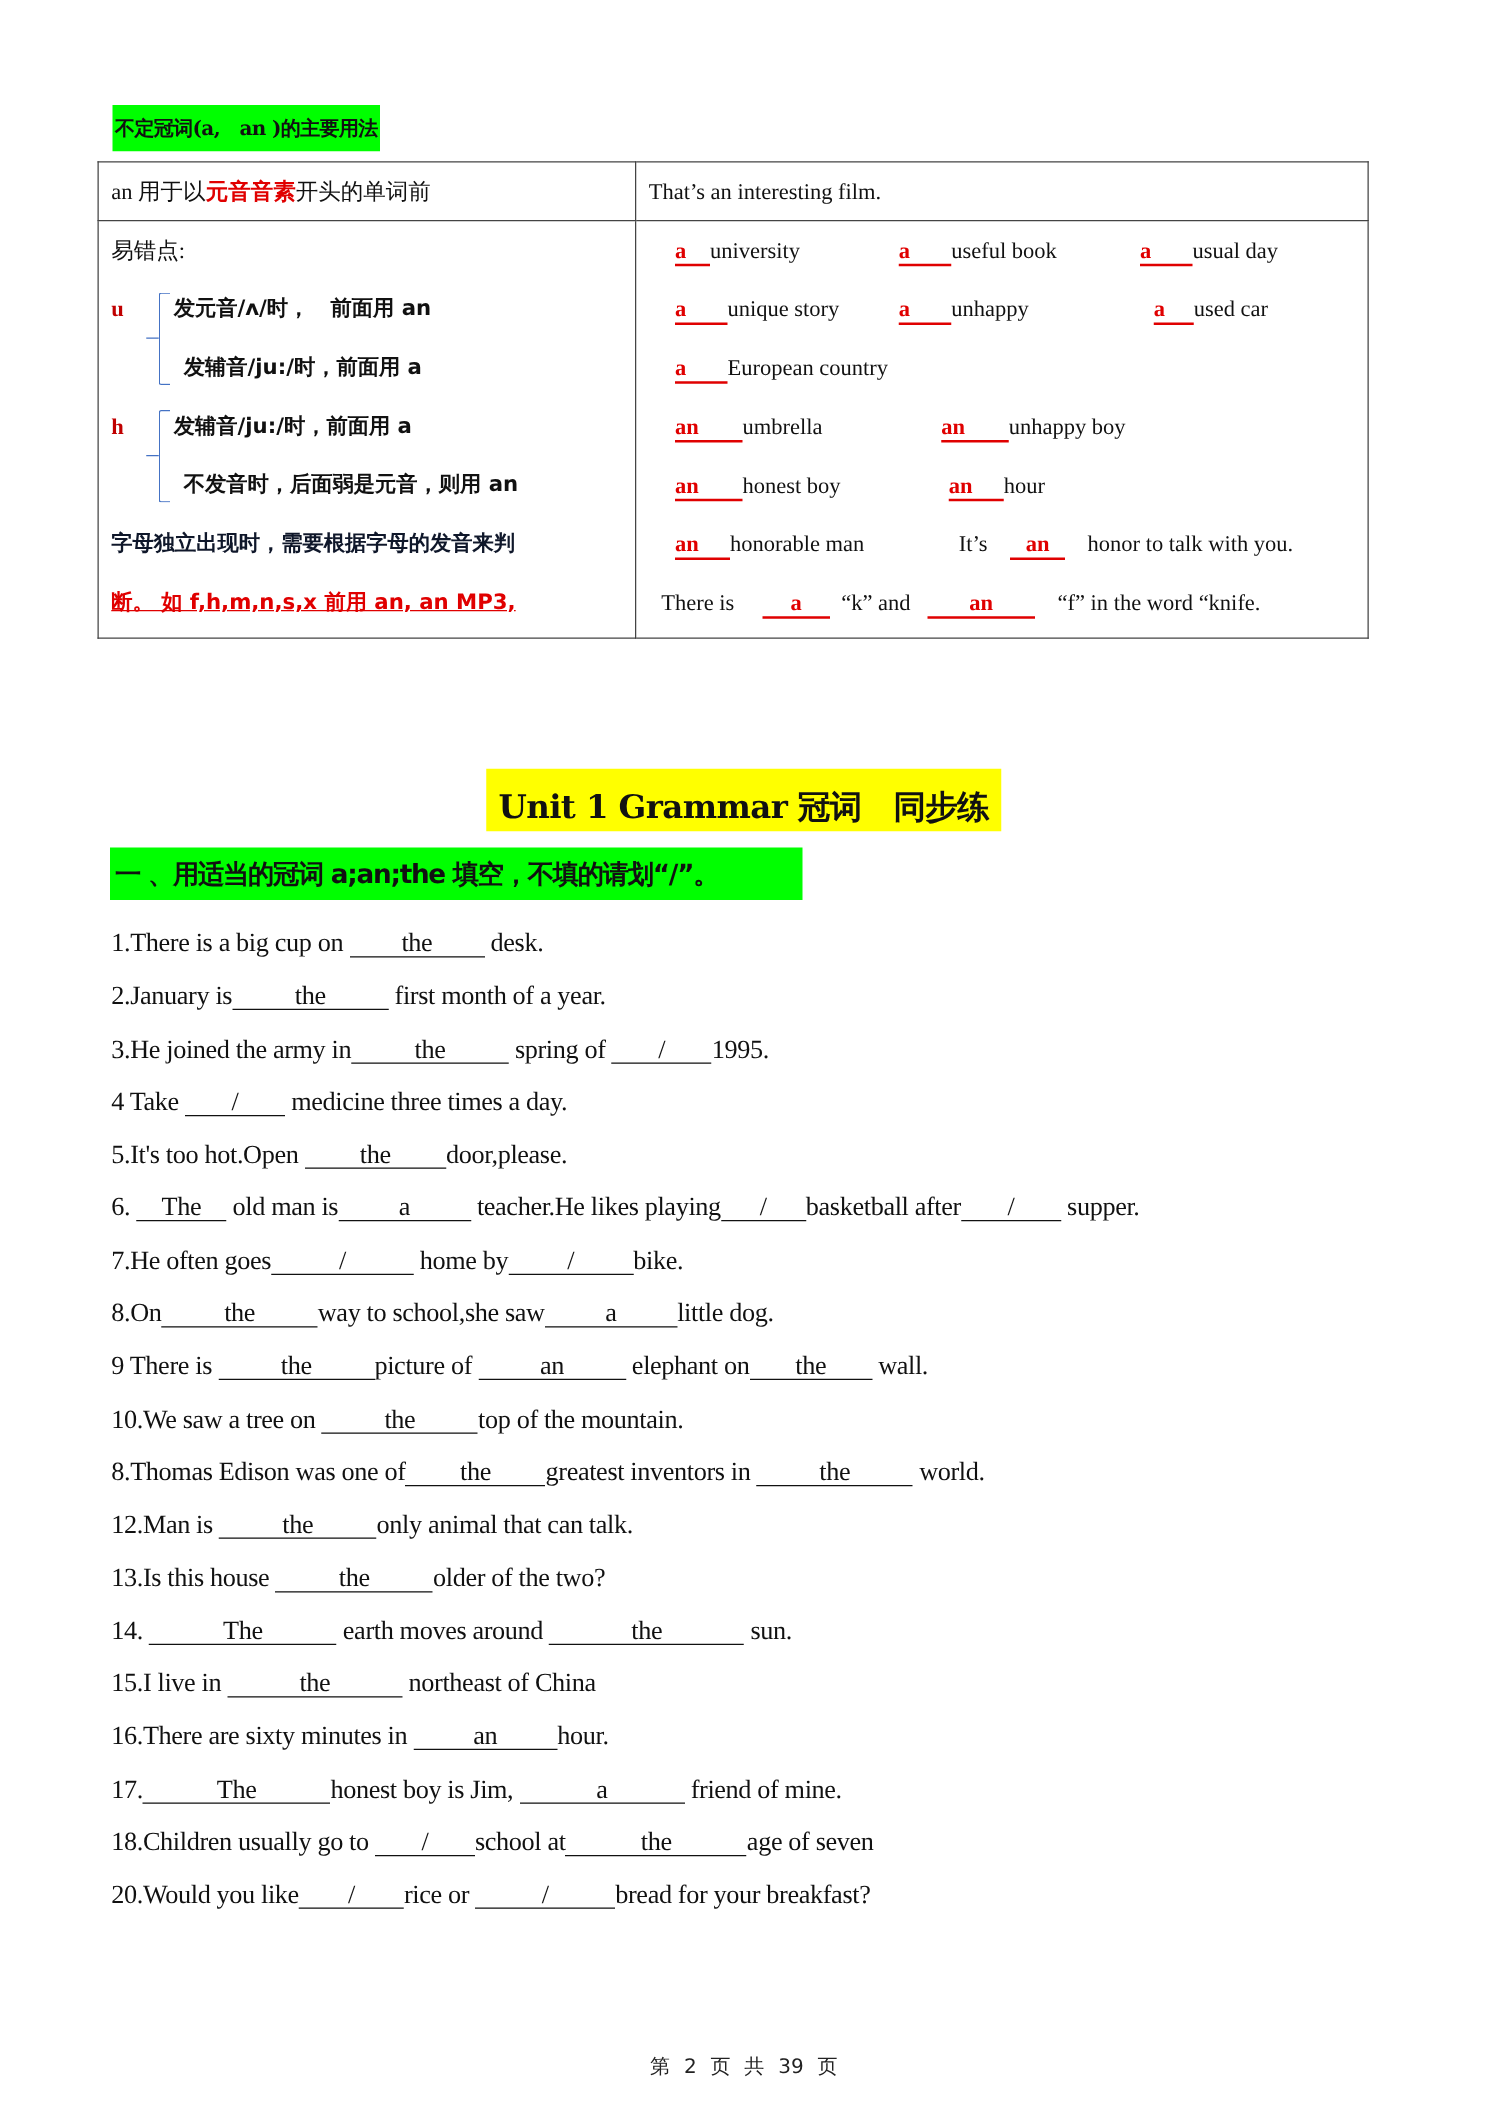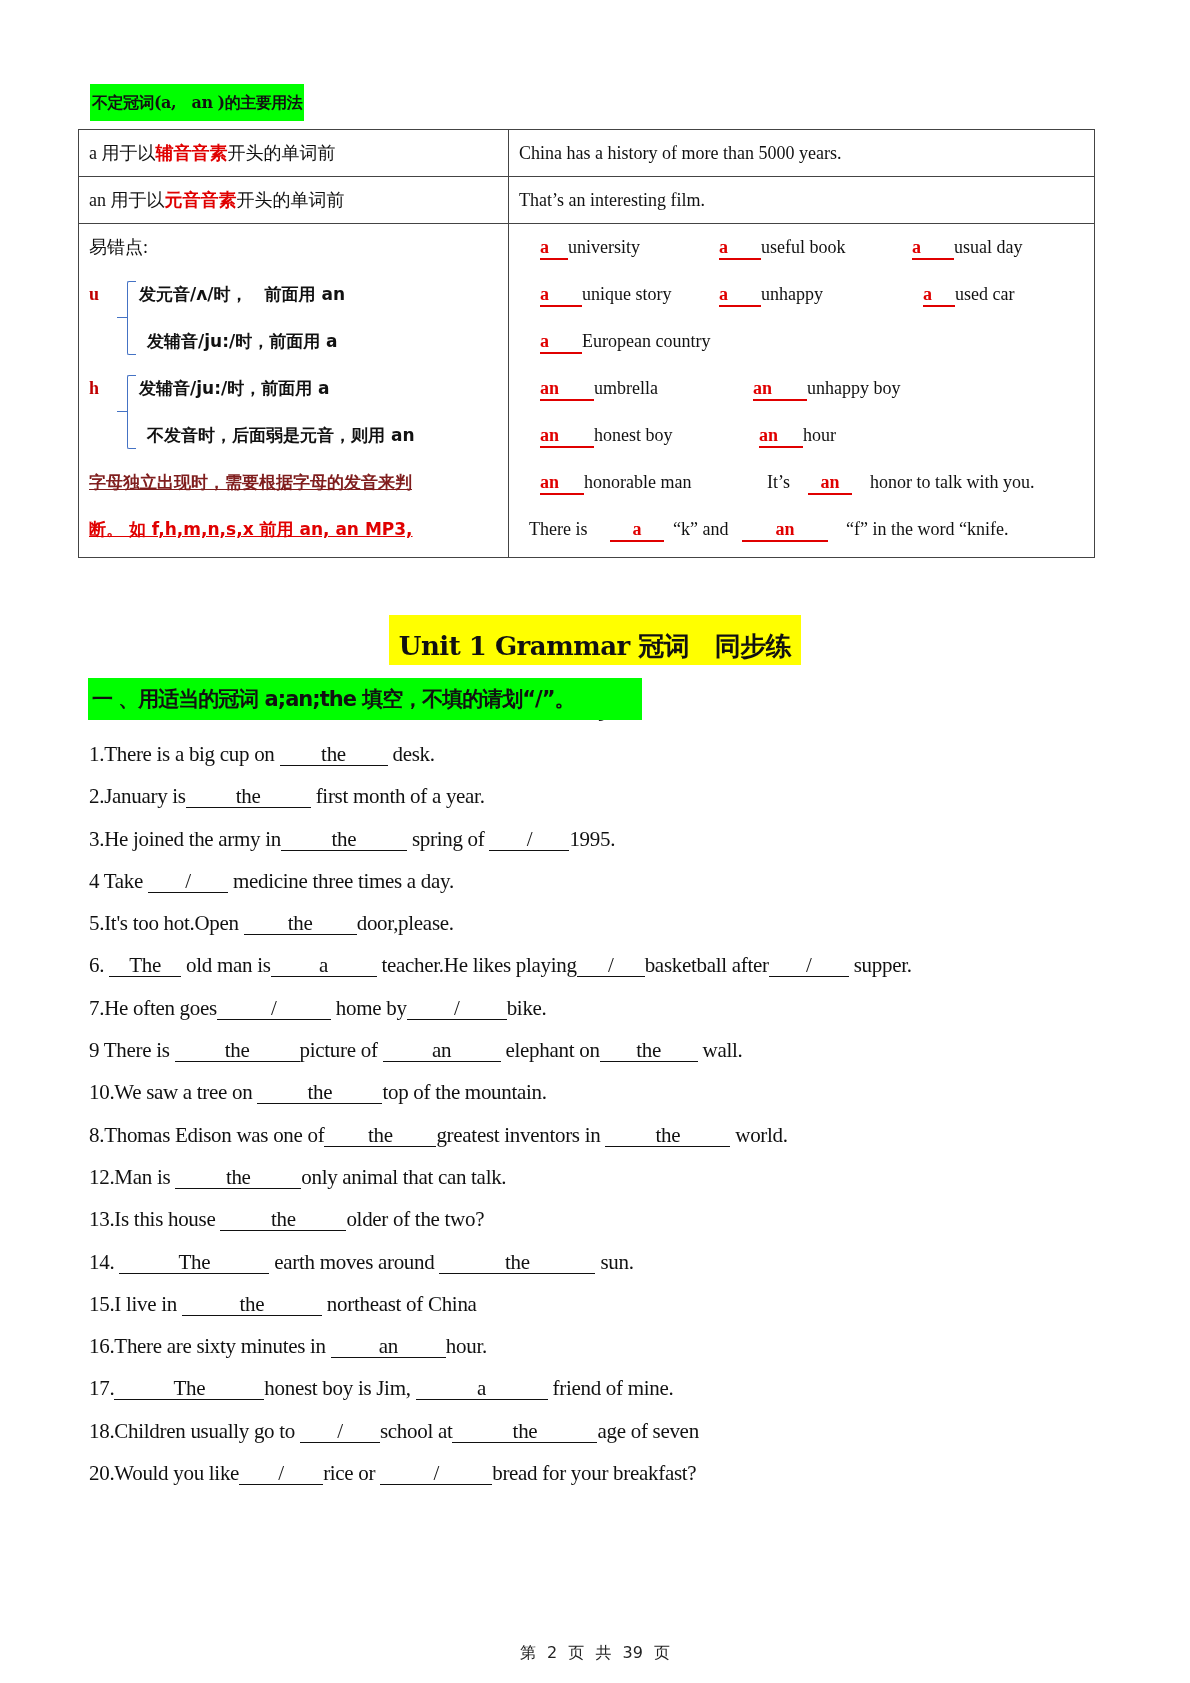--- a/index.html
+++ b/index.html
@@ -37,26 +37,20 @@
   .footer { position: absolute; left: 0; width: 1190px; top: 1643px; text-align: center;
             font-size: 16px; font-family: "DejaVu Sans", sans-serif; color: #222; word-spacing: 6px; }
 </style>
 </head>
 <body>
 
 <div class="sec-title hl-green">不定冠词(a,　an )的主要用法</div>
 
 <table class="rules">
   <tbody>
-      <tr>
-    <td class="left-col row-h">
-      <span>a  用于以</span><span class="redb">辅音音素</span><span>开头的单词前</span>
-    </td>
-    <td class="row-h">China has a history of more than 5000 years.</td>
-  </tr>
   <tr>
     <td class="left-col row-h">
       <span>an  用于以</span><span class="redb">元音音素</span><span>开头的单词前</span>
     </td>
     <td class="row-h">That’s an interesting film.</td>
   </tr>
   <tr>
     <td class="left-col" style="padding-top:0;padding-bottom:4px;">
       <div class="cell-line">易错点:</div>
 
@@ -68,21 +62,21 @@
         <div class="cell-line zh-bold" style="padding-left:58px;">发辅音/ju:/时，前面用 a</div>
       </div>
 
       <div style="position:relative;height:94px;">
         <span class="letter" style="top:0;line-height:47px;">h</span>
         <span class="brace" style="top:10px;height:72px;"></span>
         <span class="brace-tick" style="top:46px;"></span>
         <div class="cell-line zh-bold" style="padding-left:50px;">发辅音/ju:/时，前面用 a</div>
         <div class="cell-line zh-bold" style="padding-left:58px;">不发音时，后面弱是元音，则用 an</div>
       </div>
-      <div class="cell-line zh-bold" style="color:#7f1d1d;text-decoration:underline;">字母独立出现时，需要根据字母的发音来判</div>
+      <div class="cell-line zh-bold" style="color:#0f172a;">字母独立出现时，需要根据字母的发音来判</div>
       <div class="cell-line zh-bold" style="color:#e00000;text-decoration:underline;">断。 如 f,h,m,n,s,x 前用 an, an MP3,</div>
     </td>
     <td style="padding-left:20px;padding-bottom:4px;">
       <div class="cell-line">
         <span style="position:absolute;left:11px;"><span class="blank-red" style="width:28px;">a</span><span>university</span></span>
         <span style="position:absolute;left:190px;"><span class="blank-red" style="width:42px;">a</span><span>useful book</span></span>
         <span style="position:absolute;left:383px;"><span class="blank-red" style="width:42px;">a</span><span>usual day</span></span>
       </div>
       <div class="cell-line">
         <span style="position:absolute;left:11px;"><span class="blank-red" style="width:42px;">a</span><span>unique story</span></span>
@@ -117,20 +111,21 @@
 <div class="instr hl-green">一 、用适当的冠词 a;an;the 填空，不填的请划“/”。</div>
 
 <div class="exercises">
   <div class="ex-line"><span>1.There is a big cup on </span><span class="blank" style="width:108px">the</span><span> desk.</span></div>
   <div class="ex-line"><span>2.January is</span><span class="blank" style="width:125px">the</span><span> first month of a year.</span></div>
   <div class="ex-line"><span>3.He joined the army in</span><span class="blank" style="width:126px">the</span><span> spring of  </span><span class="blank" style="width:80px">/</span><span>1995.</span></div>
   <div class="ex-line"><span>4 Take  </span><span class="blank" style="width:80px">/</span><span> medicine three times a day.</span></div>
   <div class="ex-line"><span>5.It's too hot.Open  </span><span class="blank" style="width:113px">the</span><span>door,please.</span></div>
   <div class="ex-line"><span>6.  </span><span class="blank" style="width:72px">The</span><span> old man is</span><span class="blank" style="width:106px">a</span><span> teacher.He likes playing</span><span class="blank" style="width:68px">/</span><span>basketball after</span><span class="blank" style="width:80px">/</span><span> supper.</span></div>
   <div class="ex-line"><span>7.He often goes</span><span class="blank" style="width:114px">/</span><span> home by</span><span class="blank" style="width:100px">/</span><span>bike.</span></div>
+  <div class="ex-line"><span>8.On</span><span class="blank" style="width:125px">the</span><span>way to school,she saw</span><span class="blank" style="width:106px">a</span><span>little dog.</span></div>
   <div class="ex-line"><span>9 There is  </span><span class="blank" style="width:125px">the</span><span>picture of  </span><span class="blank" style="width:118px">an</span><span> elephant on</span><span class="blank" style="width:98px">the</span><span> wall.</span></div>
   <div class="ex-line"><span>10.We saw a tree on  </span><span class="blank" style="width:125px">the</span><span>top of the mountain.</span></div>
   <div class="ex-line"><span>8.Thomas Edison was one of</span><span class="blank" style="width:112px">the</span><span>greatest inventors in  </span><span class="blank" style="width:125px">the</span><span> world.</span></div>
   <div class="ex-line"><span>12.Man is  </span><span class="blank" style="width:126px">the</span><span>only animal that can talk.</span></div>
   <div class="ex-line"><span>13.Is this house  </span><span class="blank" style="width:126px">the</span><span>older of the two?</span></div>
   <div class="ex-line"><span>14.  </span><span class="blank" style="width:150px">The</span><span> earth moves around  </span><span class="blank" style="width:156px">the</span><span> sun.</span></div>
   <div class="ex-line"><span>15.I live in  </span><span class="blank" style="width:140px">the</span><span> northeast of China</span></div>
   <div class="ex-line"><span>16.There are sixty minutes in  </span><span class="blank" style="width:115px">an</span><span>hour.</span></div>
   <div class="ex-line"><span>17.</span><span class="blank" style="width:150px">The</span><span>honest boy is Jim,  </span><span class="blank" style="width:132px">a</span><span> friend of mine.</span></div>
   <div class="ex-line"><span>18.Children usually go to  </span><span class="blank" style="width:80px">/</span><span>school at</span><span class="blank" style="width:145px">the</span><span>age of seven</span></div>

